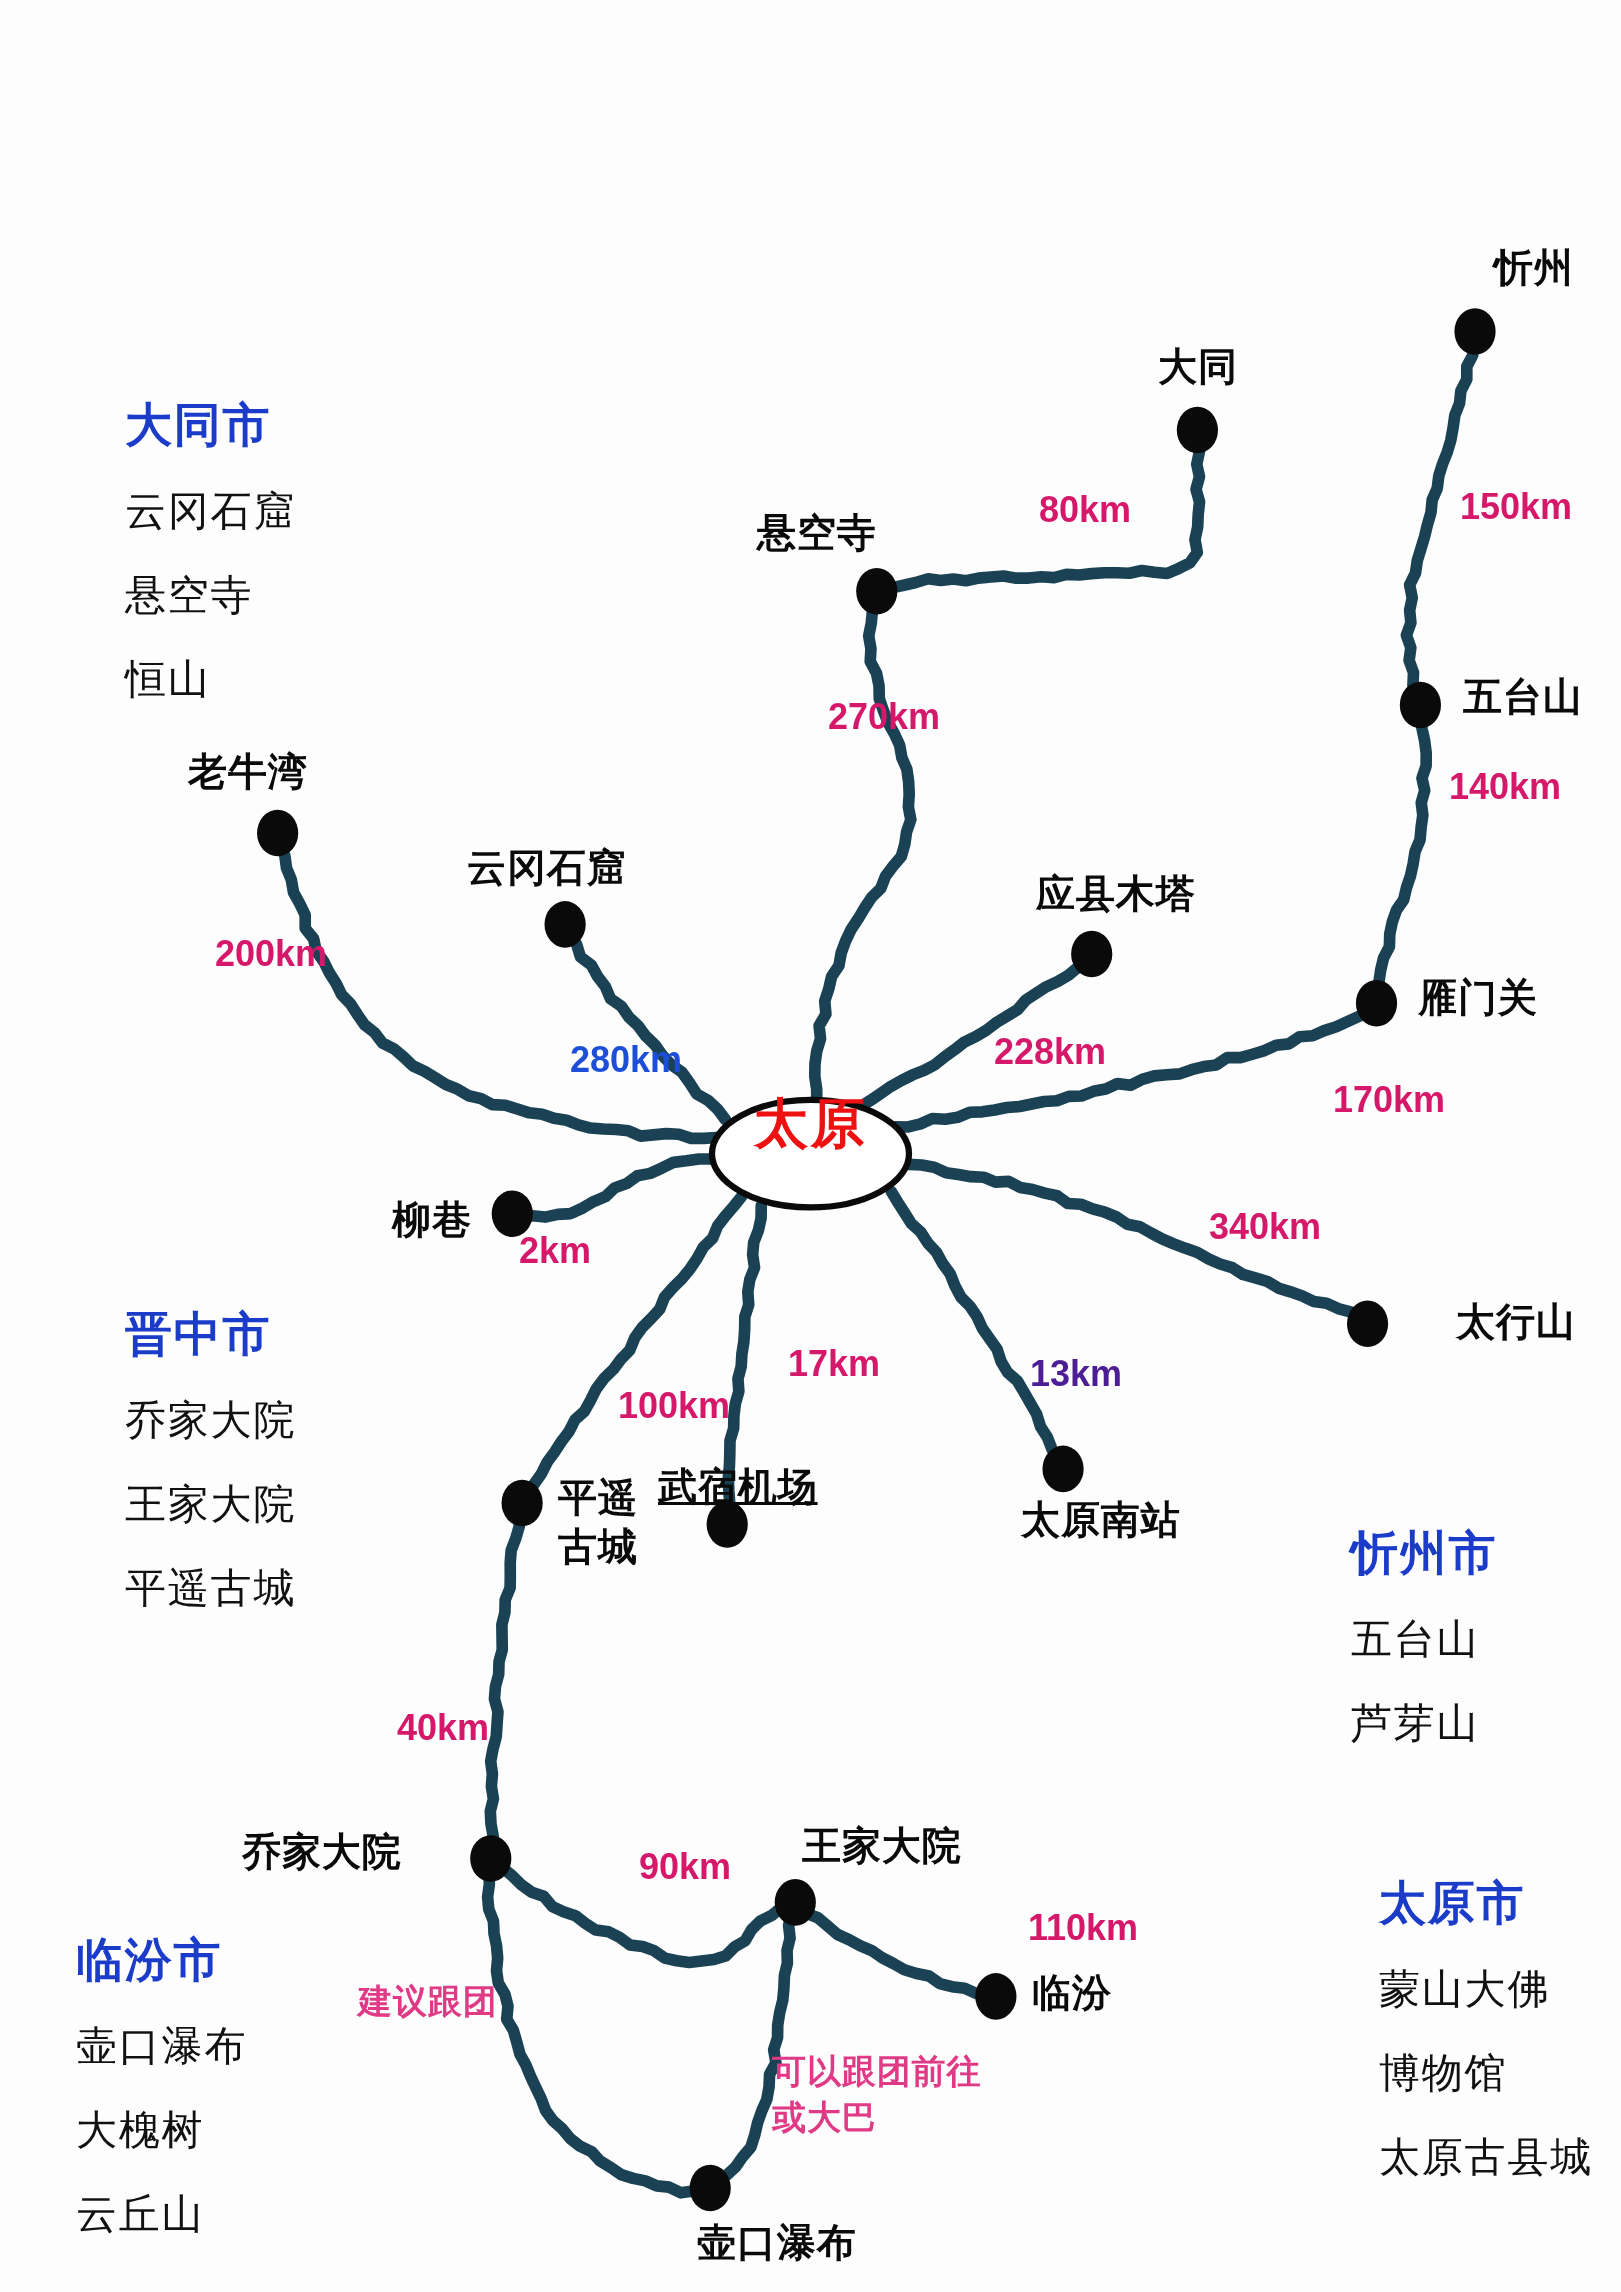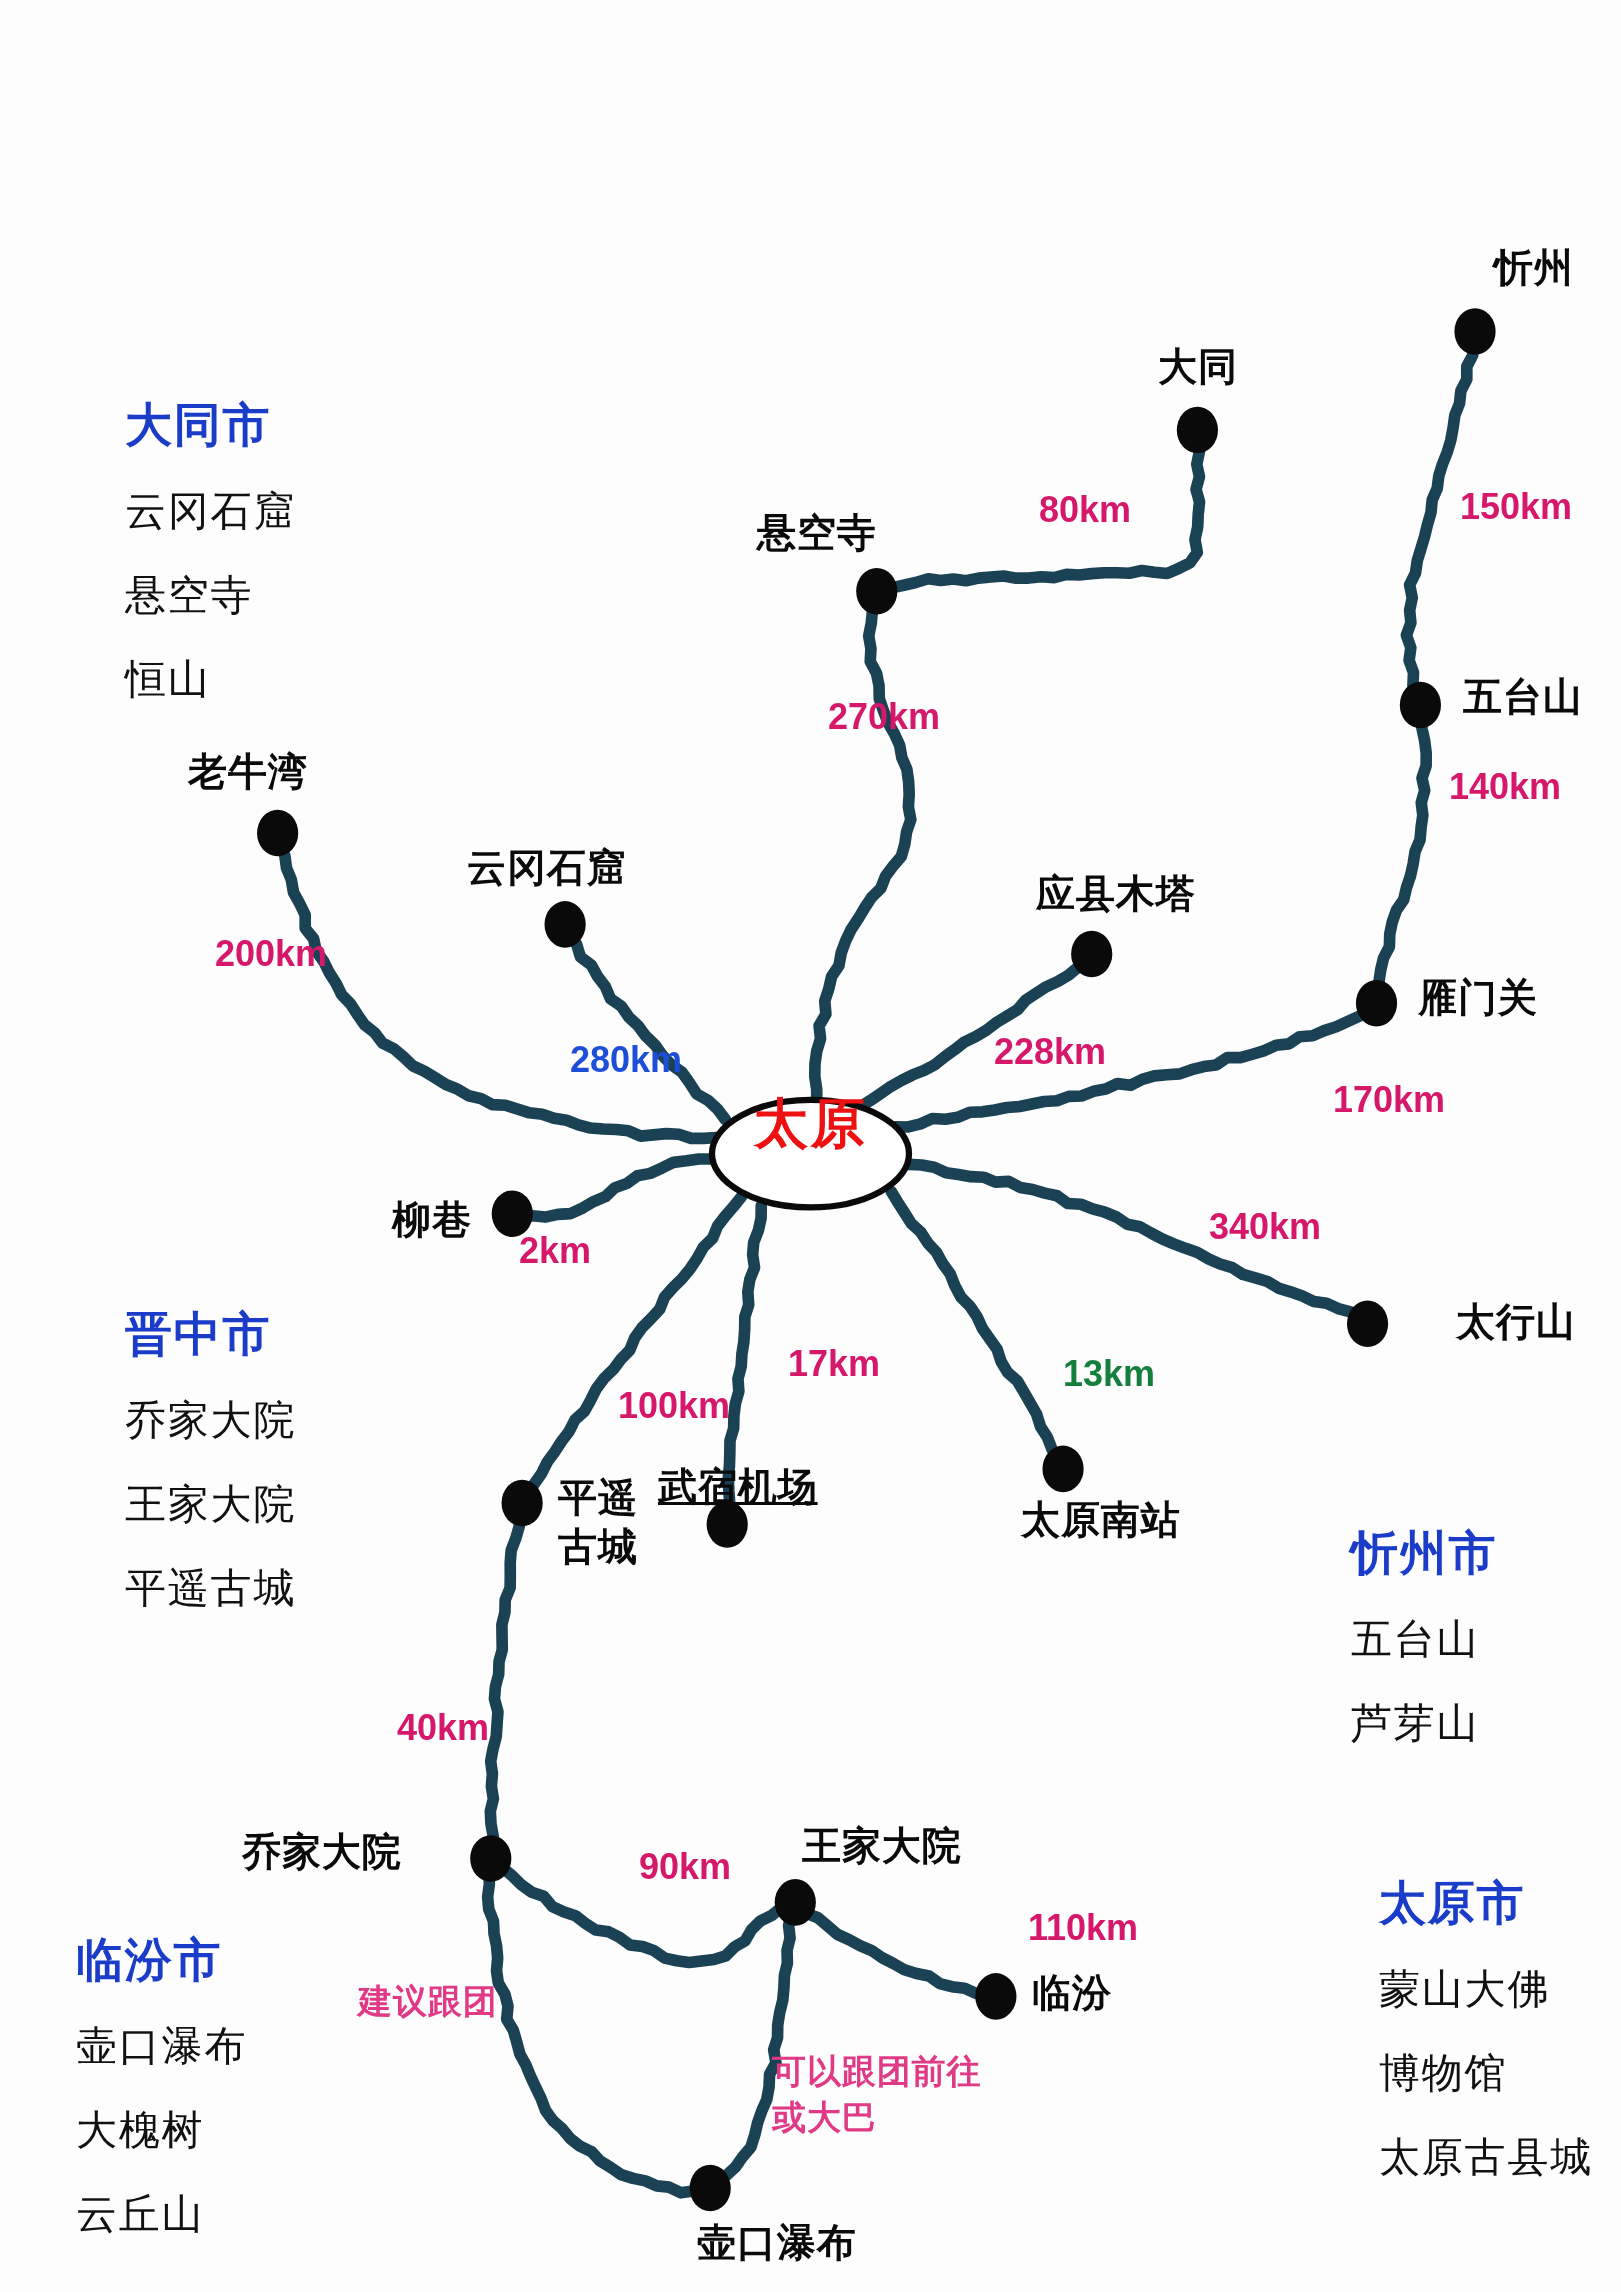--- a/index.html
+++ b/index.html
@@ -132,21 +132,21 @@
       <div class="dist" style="left: 1460px; top: 485px; color: rgb(214, 24, 106);">150km</div>
       <div class="dist" style="left: 1449px; top: 765px; color: rgb(214, 24, 106);">140km</div>
       <div class="dist" style="left: 828px; top: 695px; color: rgb(214, 24, 106);">270km</div>
       <div class="dist" style="left: 215px; top: 932px; color: rgb(214, 24, 106);">200km</div>
       <div class="dist" style="left: 570px; top: 1038px; color: #1d4ed8;">280km</div>
       <div class="dist" style="left: 994px; top: 1030px; color: rgb(214, 24, 106);">228km</div>
       <div class="dist" style="left: 1333px; top: 1078px; color: rgb(214, 24, 106);">170km</div>
       <div class="dist" style="left: 1209px; top: 1205px; color: rgb(214, 24, 106);">340km</div>
       <div class="dist" style="left: 519px; top: 1229px; color: rgb(214, 24, 106);">2km</div>
       <div class="dist" style="left: 788px; top: 1342px; color: rgb(214, 24, 106);">17km</div>
-      <div class="dist" style="left: 1063px; top: 1352px; color: #15803d;">13km</div>
+      <div class="dist" style="left: 1030px; top: 1352px; color: #4c1d95;">13km</div>
       <div class="dist" style="left: 618px; top: 1384px; color: rgb(214, 24, 106);">100km</div>
       <div class="dist" style="left: 397px; top: 1706px; color: rgb(214, 24, 106);">40km</div>
       <div class="dist" style="left: 639px; top: 1845px; color: rgb(214, 24, 106);">90km</div>
       <div class="dist" style="left: 1028px; top: 1906px; color: rgb(214, 24, 106);">110km</div>
     </div>
   <div id="note-layer">
       <div class="note" style="left: 358px; top: 1979px; color: rgb(224, 58, 134);">建议跟团</div>
       <div class="note" style="left: 772px; top: 2049px; color: rgb(224, 58, 134);">可以跟团前往
 或大巴</div>
     </div>

